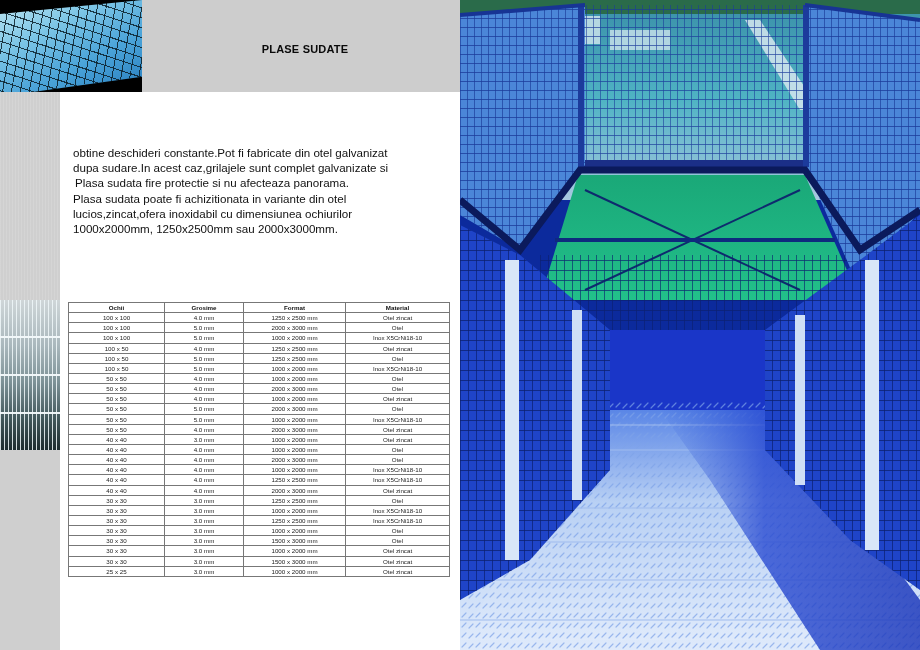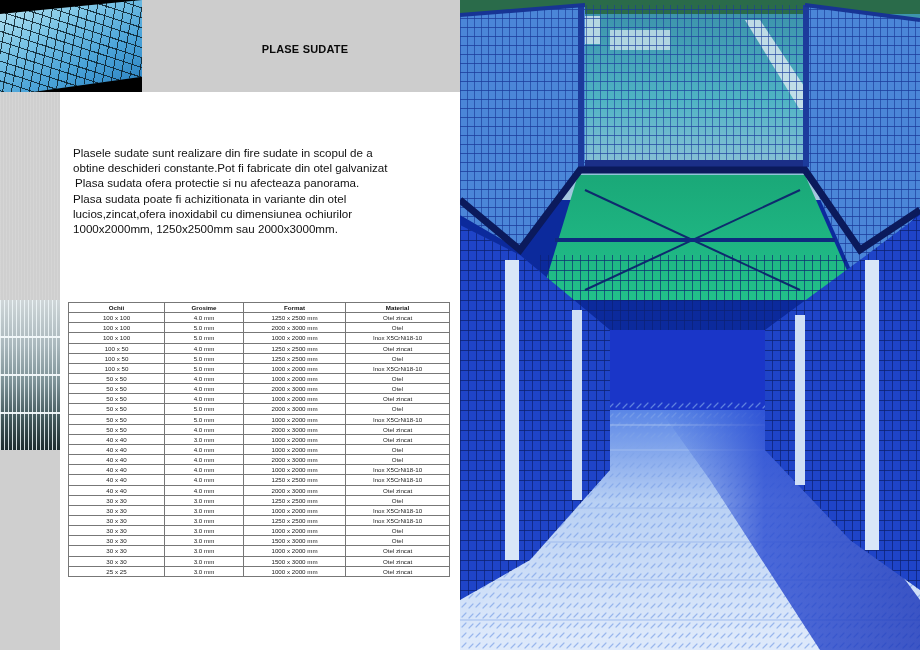--- a/index.html
+++ b/index.html
@@ -113,23 +113,23 @@
 </div>
 
 <div class="left-strip">
   <div class="vlines"></div>
 </div>
 <div class="mesh-photo">
   <div class="bars"></div>
 </div>
 
 <div class="desc">
-  <p>Plasele sudate sunt realizare din fire sudate in scopul de a</p>
   <p>obtine deschideri constante.Pot fi fabricate din otel galvanizat</p>
-  <p class="indent"> Plasa sudata ofera protectie si nu afecteaza panorama.</p>
+  <p>dupa sudare.In acest caz,grilajele sunt complet galvanizate si</p>
+  <p class="indent"> Plasa sudata fire protectie si nu afecteaza panorama.</p>
   <p>Plasa sudata poate fi achizitionata in variante din otel</p>
   <p>lucios,zincat,ofera inoxidabil cu dimensiunea ochiurilor</p>
   <p>1000x2000mm, 1250x2500mm sau 2000x3000mm.</p>
 </div>
 
 <table class="spec-table">
   <colgroup>
       <col class="c1">
       <col class="c2">
       <col class="c3">

